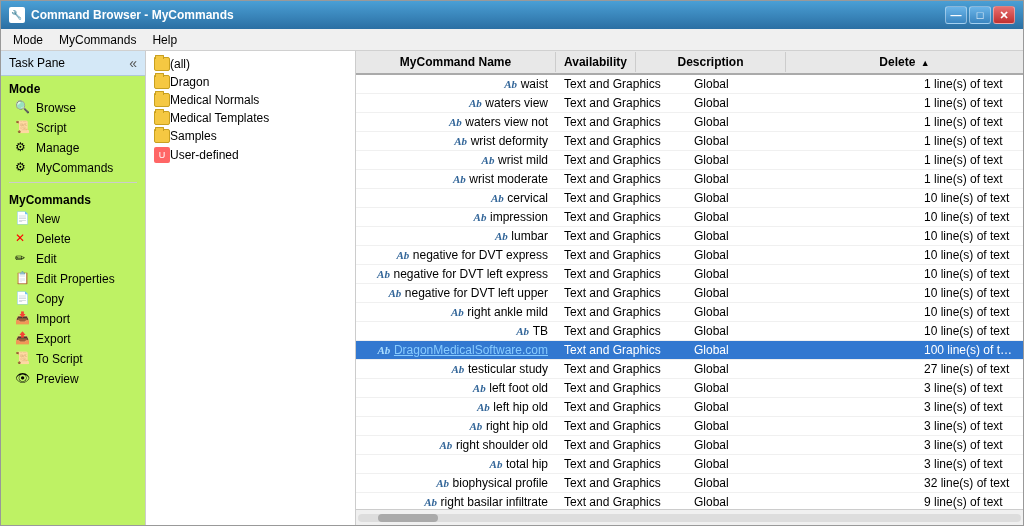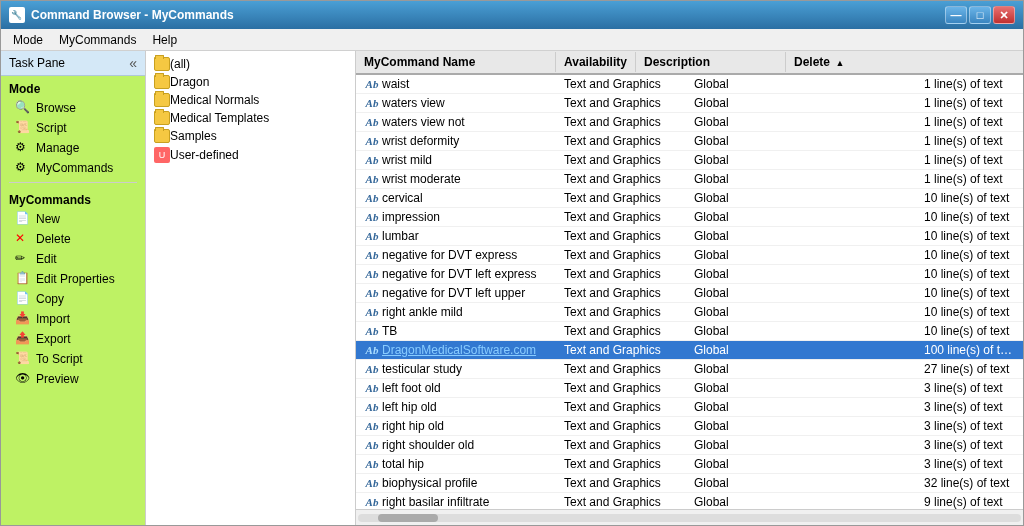--- a/index.html
+++ b/index.html
@@ -33,35 +33,35 @@
     .file-browser { width: 210px; border-right: 1px solid #ccc; background: #fff; overflow-y: auto; padding: 4px 0; }
     .folder-item { display: flex; align-items: center; gap: 0; padding: 2px 8px; cursor: pointer; }
     .folder-icon { width: 16px; height: 14px; background: #f5c842; border: 1px solid #c8a020; border-radius: 0 2px 2px 2px; position: relative; flex-shrink: 0; }
     .folder-icon::before { content: ''; position: absolute; top: -3px; left: 0; width: 7px; height: 3px; background: #f5c842; border: 1px solid #c8a020; border-bottom: none; border-radius: 1px 1px 0 0; }
     .user-defined-icon { width: 16px; height: 16px; background: #ff6666; border-radius: 2px; flex-shrink: 0; display: flex; align-items: center; justify-content: center; color: white; font-size: 9px; }
     
     .content-area { flex: 1; display: flex; flex-direction: column; overflow: hidden; }
     
     .table-wrapper { flex: 1; overflow: hidden; display: flex; flex-direction: column; }
     
-    .table-header { display: flex; background: #e8e8e8; border-bottom: 2px solid #aaa; min-height: 24px; align-items: center; }
+    .table-header { display: flex; background: #e8e8e8; border-bottom: 2px solid #aaa; min-height: 24px; align-items: center; text-align: center; }
     .col-header { padding: 3px 8px; font-weight: bold; border-right: 1px solid #ccc; cursor: pointer; white-space: nowrap; overflow: hidden; }
     .col-header:last-child { border-right: none; }
     .col-name { width: 200px; }
     .col-type { width: 130px; }
     .col-avail { width: 80px; }
     .col-desc { width: 150px; }
     .col-content { flex: 1; }
     
     .table-body { flex: 1; overflow-y: auto; background: #fff; }
     .table-row { display: flex; align-items: center; min-height: 17px; border-bottom: 1px solid #f0f0f0; }
     .table-row.selected { background: #3278d0; color: white; }
     .table-cell { padding: 1px 8px; overflow: hidden; white-space: nowrap; text-overflow: ellipsis; }
     .cmd-icon { width: 16px; height: 16px; flex-shrink: 0; margin-right: 2px; display: flex; align-items: center; justify-content: center; font-size: 10px; font-weight: bold; color: #336699; font-family: serif; font-style: italic; }
-    .cmd-name-cell { width: 200px; display: flex; align-items: center; }
+    .cmd-name-cell { width: 200px; display: flex; align-items: center; justify-content: flex-end; }
     
     .scrollbar-h { height: 16px; background: #f0f0f0; border-top: 1px solid #ccc; display: flex; align-items: center; padding: 0 2px; }
     .scrollbar-track { flex: 1; height: 8px; background: #ddd; border-radius: 4px; position: relative; }
     .scrollbar-thumb { width: 60px; height: 8px; background: #aaa; border-radius: 4px; position: absolute; left: 20px; }
 
     
     .table-body::-webkit-scrollbar { width: 16px; }
     .table-body::-webkit-scrollbar-track { background: #f0f0f0; border-left: 1px solid #ccc; }
     .table-body::-webkit-scrollbar-thumb { background: #c0c0c0; border: 2px solid #f0f0f0; border-radius: 3px; }
   </style>

